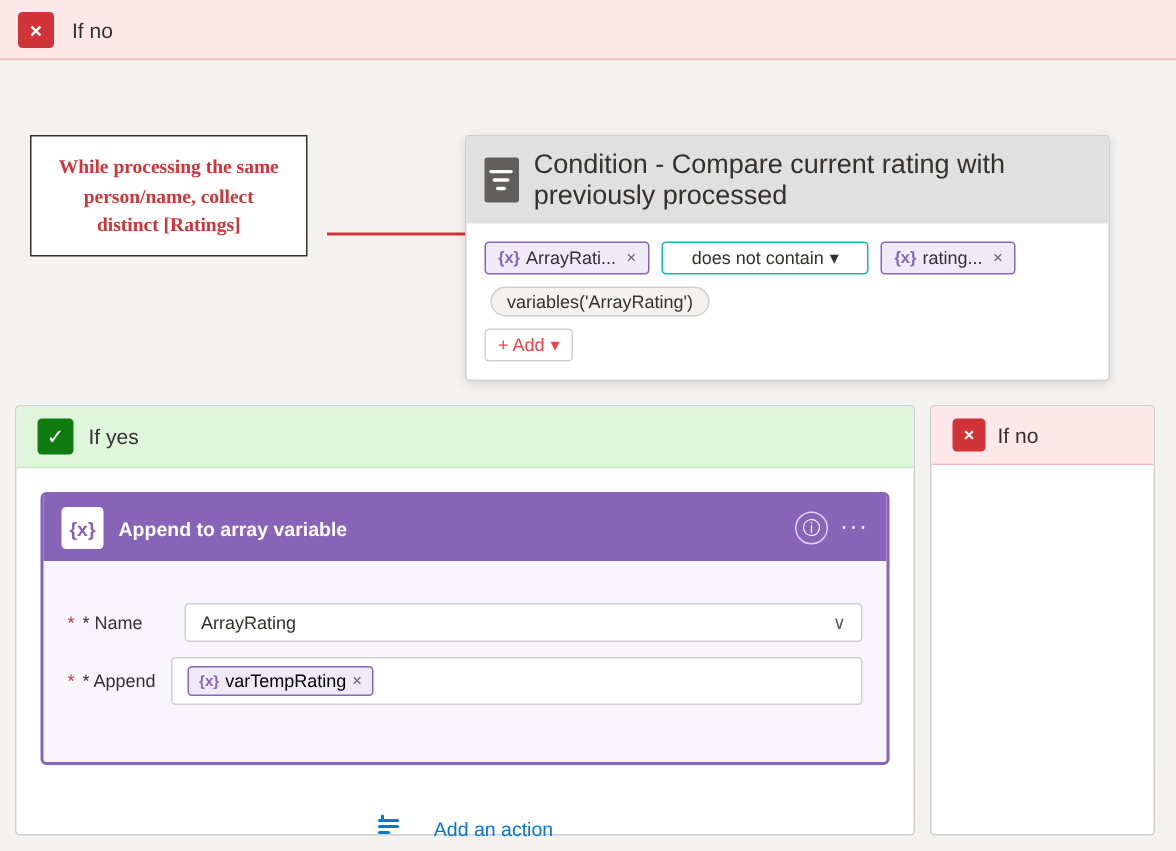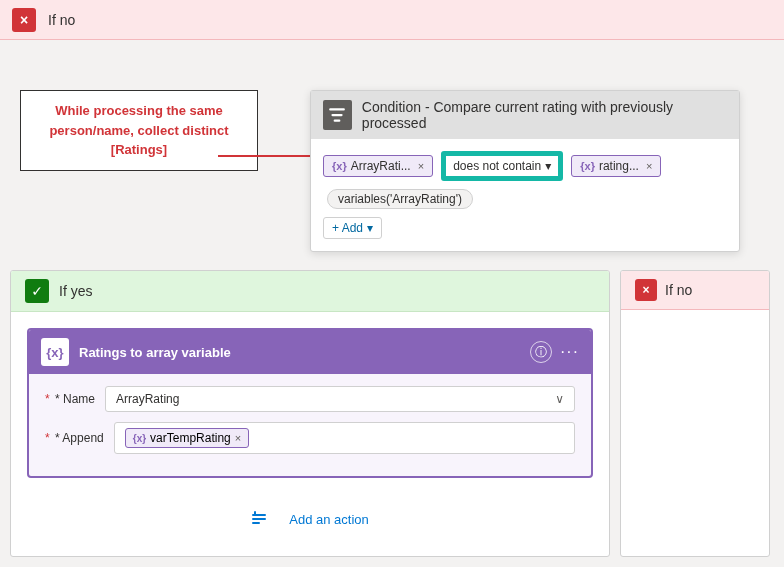--- a/index.html
+++ b/index.html
@@ -50,21 +50,22 @@
       position: relative;
       background: #f3f2f1;
       overflow: hidden;
     }
 
     
     .annotation-area {
       position: absolute;
       top: 50px;
       left: 20px;
-      width: 238px;
+      width: 185px;
+      font-family: Liberation Serif, serif;
     }
     .annotation-box {
       border: 1.5px solid #323130;
       padding: 10px 14px;
       background: white;
       font-size: 13px;
       color: #d13438;
       font-weight: 600;
       text-align: center;
       line-height: 1.5;
@@ -102,21 +103,21 @@
       border-radius: 3px;
       box-shadow: 0 2px 8px rgba(0,0,0,0.12);
       z-index: 8;
     }
     .condition-header {
       background: #e0e0e0;
       padding: 8px 12px;
       display: flex;
       align-items: center;
       gap: 10px;
-      font-size: 14px;
+      font-size: 18px;
       color: #323130;
     }
     .condition-icon {
       background: #605e5c;
       color: white;
       width: 30px;
       height: 30px;
       display: flex;
       align-items: center;
       justify-content: center;
@@ -148,23 +149,23 @@
       font-size: 11px;
       font-weight: bold;
     }
     .tag-pill .pill-close {
       color: #605e5c;
       cursor: pointer;
       font-size: 11px;
       margin-left: 3px;
     }
     .operator-select {
-      border: 5px solid #14b8a6;
-      border-radius: 3px;
-      padding: 3px 7px;
+      border: 1px solid #14b8a6;
+      border-radius: 3px;
+      padding: 3px 19px;
       font-size: 12px;
       color: #323130;
       display: flex;
       align-items: center;
       gap: 4px;
       background: white;
       cursor: pointer;
     }
     .variables-bubble {
       background: #f3f2f1;
@@ -175,21 +176,21 @@
       color: #323130;
       margin-top: 8px;
       margin-left: 4px;
       display: inline-block;
       text-align: right;
     }
     .add-btn {
       display: flex;
       align-items: center;
       gap: 4px;
-      color: #0369a1;
+      color: #ef4444;
       font-size: 12px;
       cursor: pointer;
       margin-top: 8px;
       padding: 3px 8px;
       border: 1px solid #d0d0d0;
       border-radius: 3px;
       background: white;
       width: fit-content;
     }
 
@@ -288,21 +289,21 @@
       justify-content: center;
       font-size: 12px;
     }
     .ellipsis-btn {
       color: white;
       font-size: 16px;
       cursor: pointer;
       letter-spacing: 1px;
     }
     .append-body {
-      padding: 12px 16px;
+      padding: 28px 16px;
     }
     .field-row {
       display: flex;
       align-items: center;
       margin-bottom: 10px;
       gap: 10px;
     }
     .field-label {
       font-size: 12px;
       color: #323130;
@@ -315,20 +316,21 @@
     .field-input {
       flex: 1;
       border: 1px solid #d0d0d0;
       border-radius: 3px;
       padding: 5px 10px;
       font-size: 12px;
       background: white;
       display: flex;
       align-items: center;
       justify-content: space-between;
+      margin-left: 18px;
     }
     .field-input-value {
       color: #323130;
     }
     .field-input .chevron {
       color: #605e5c;
     }
     .value-tag {
       display: flex;
       align-items: center;
@@ -489,21 +491,21 @@
           <span>✓</span>
         </div>
         <span>If yes</span>
       </div>
 
       <div class="append-card">
         <div class="append-header">
           <div class="append-icon">
             <span>{x}</span>
           </div>
-          <span class="append-title">Ratings to array variable</span>
+          <span class="append-title">Append to array variable</span>
           <div class="append-actions">
             <div class="info-btn">
               <span>ⓘ</span>
             </div>
             <span class="ellipsis-btn">···</span>
           </div>
         </div>
         <div class="append-body">
 
           <div class="field-row">

